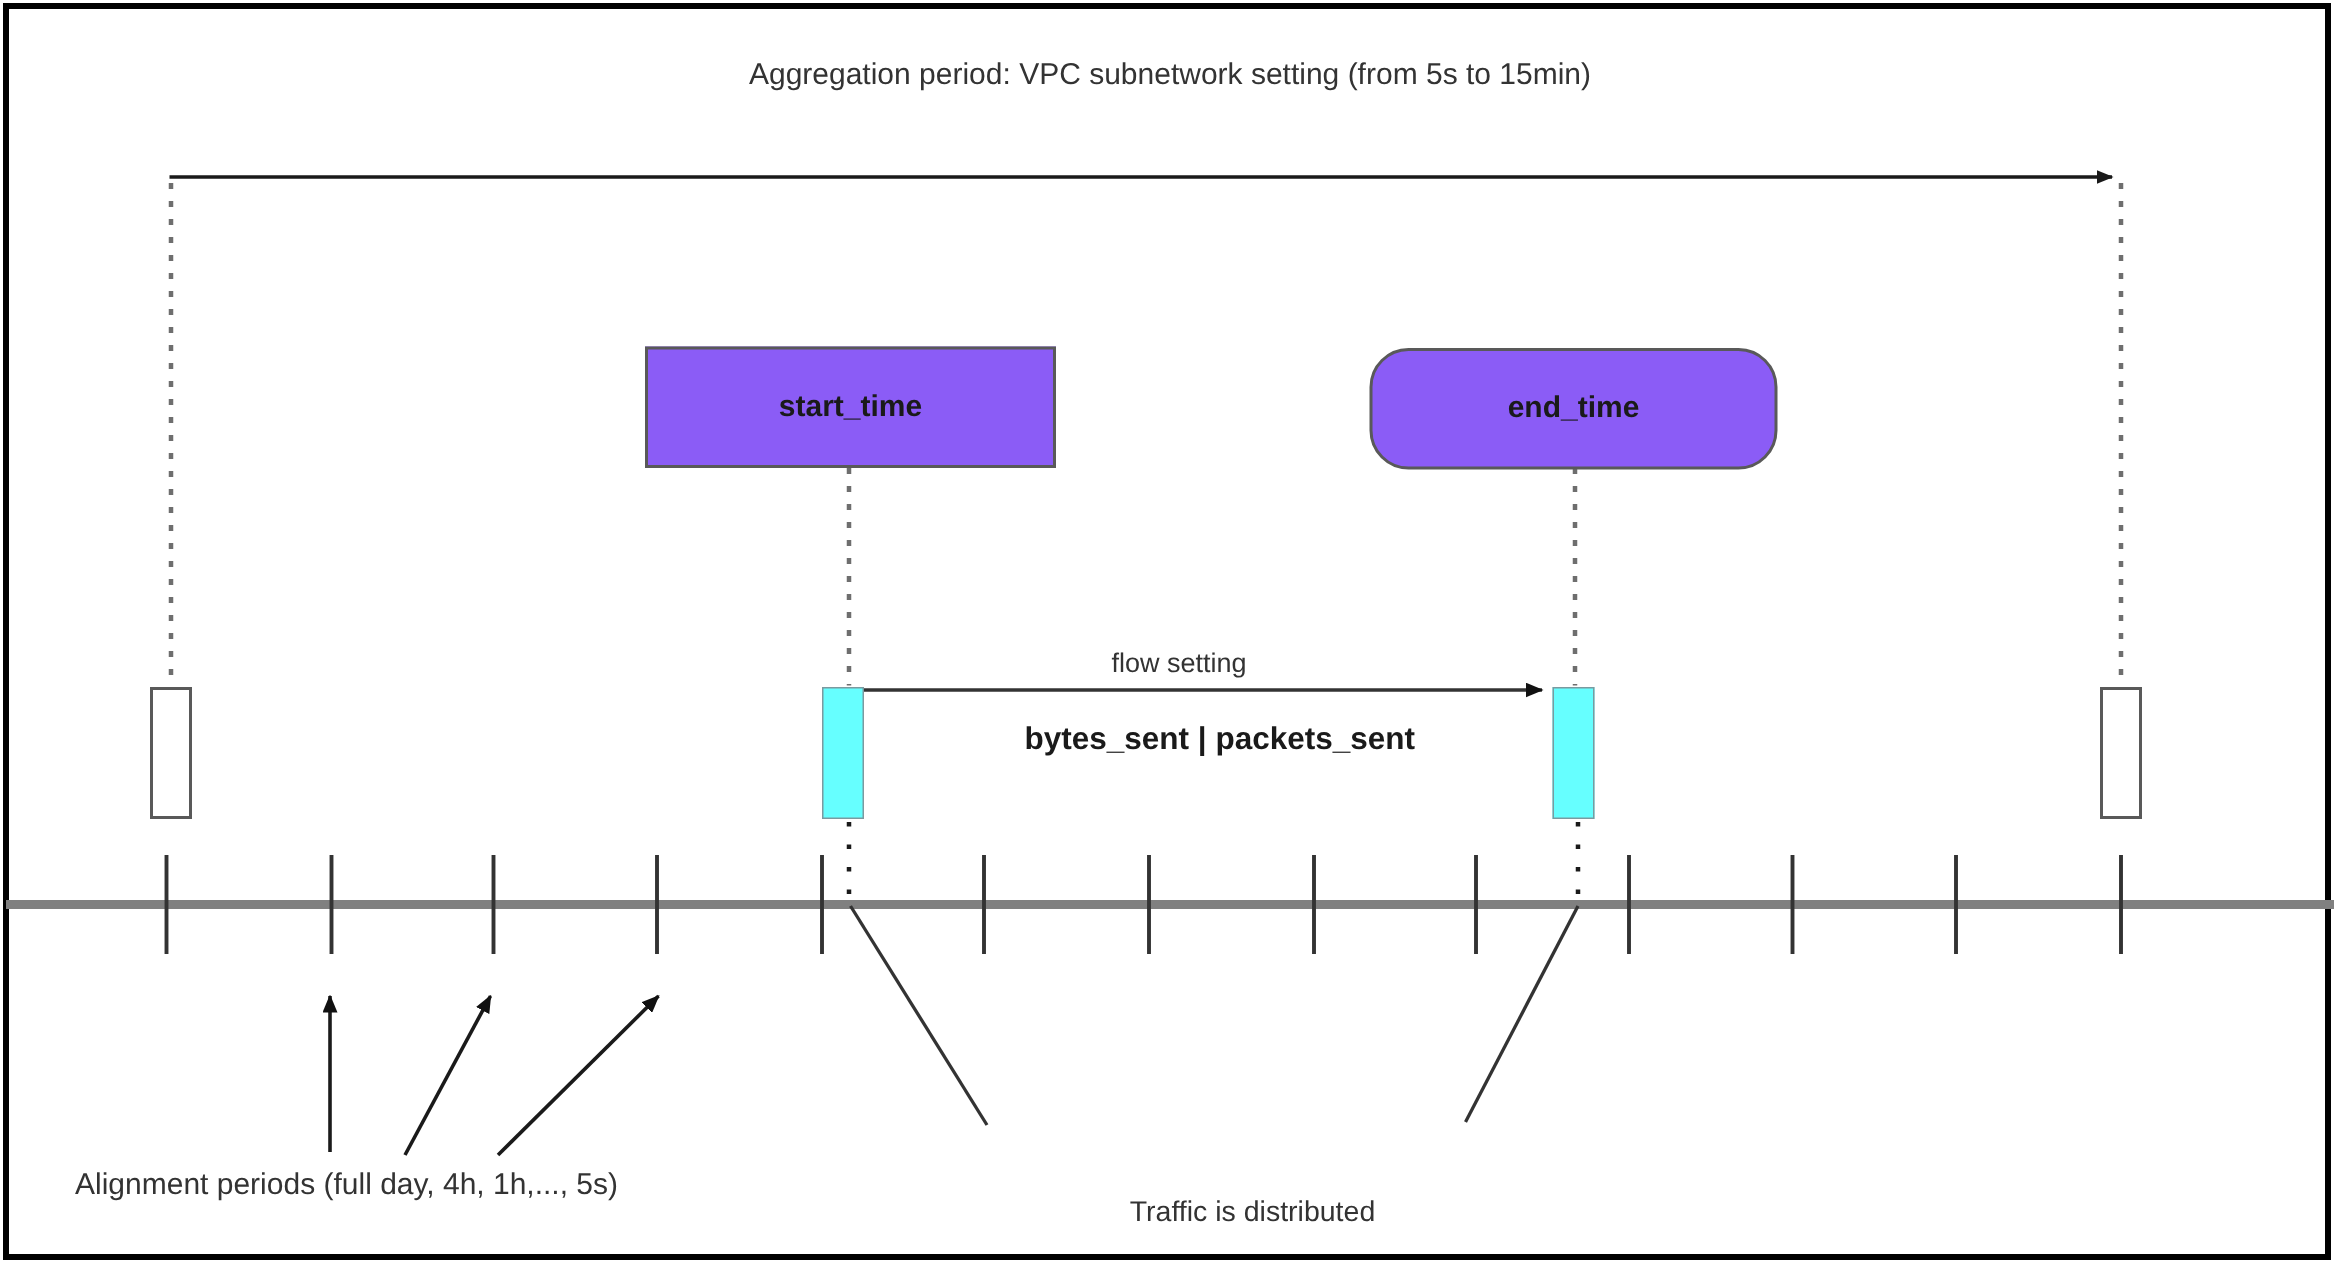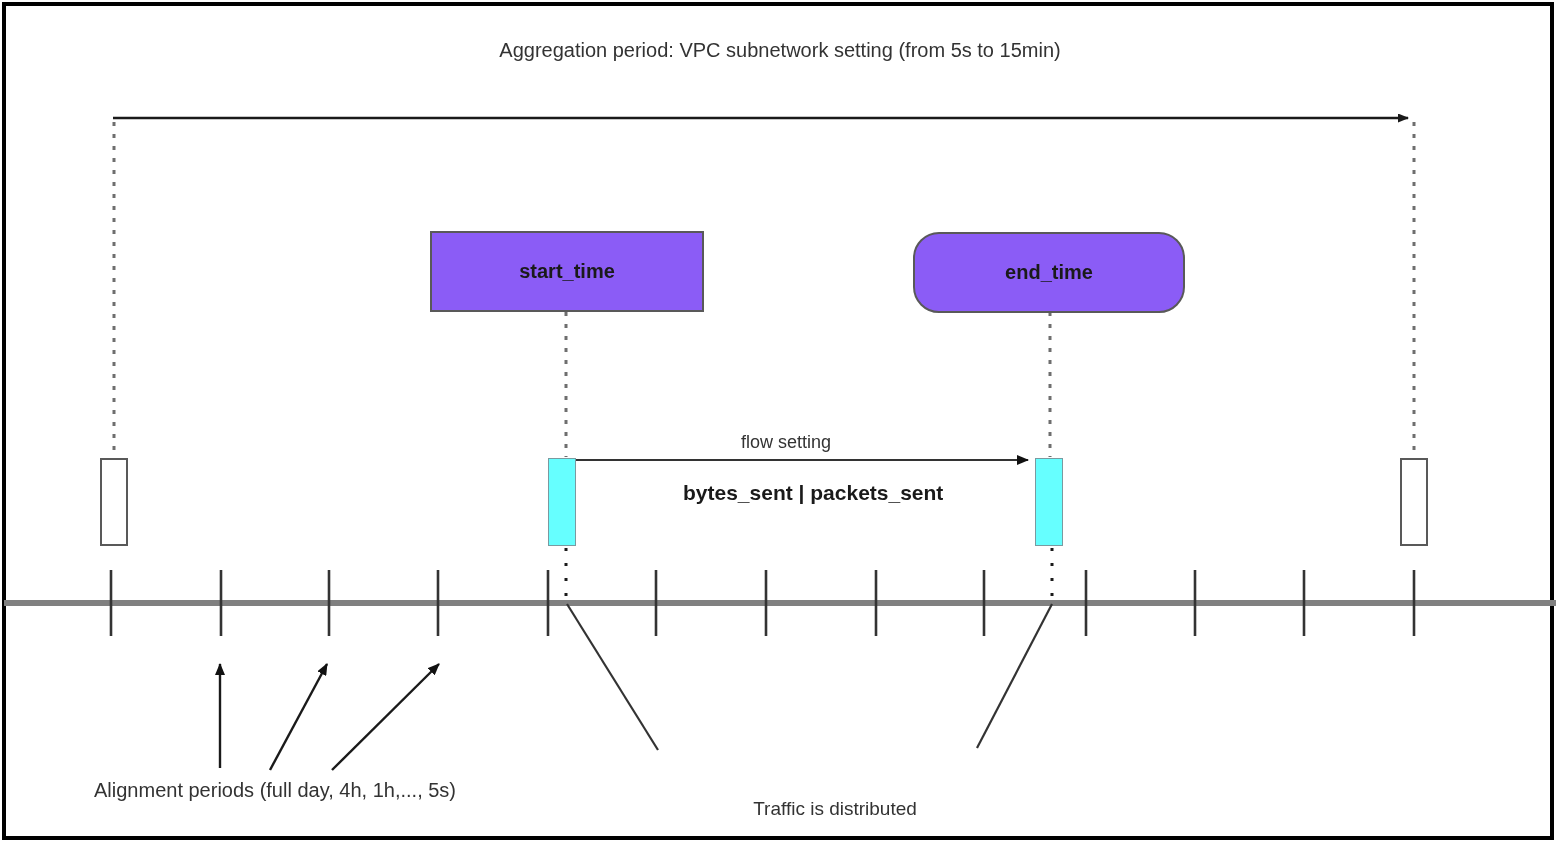--- a/index.html
+++ b/index.html
@@ -168,21 +168,21 @@
   <div class="marker-box" style="left:1400px; top:458px; width:28px; height:88px;"></div>
 
   <div class="cyan-bar" style="left:548px; top:458px; width:28px; height:88px;"></div>
 
   <div class="cyan-bar" style="left:1035px; top:458px; width:28px; height:88px;"></div>
 
   <div class="txt label-flow" style="left:741px; top:431px;">flow setting</div>
 
   <div class="txt label-metrics" style="left:658px; top:480px;margin-left:25px;">bytes_sent | packets_sent</div>
 
-  <div class="txt label-align" style="left:50px; top:778px;margin-left:44px;">Alignment periods (full day, 4h, 1h,..., 5s)</div>
+  <div class="txt label-align" style="left:50px; top:778px;">Alignment periods (full day, 4h, 1h,..., 5s)</div>
 
   <div class="txt label-traffic" style="left:705px; top:748px;">
     <div>Traffic is distributed</div>
     
     
   </div>
 
 </div>
 
 </body></html>

